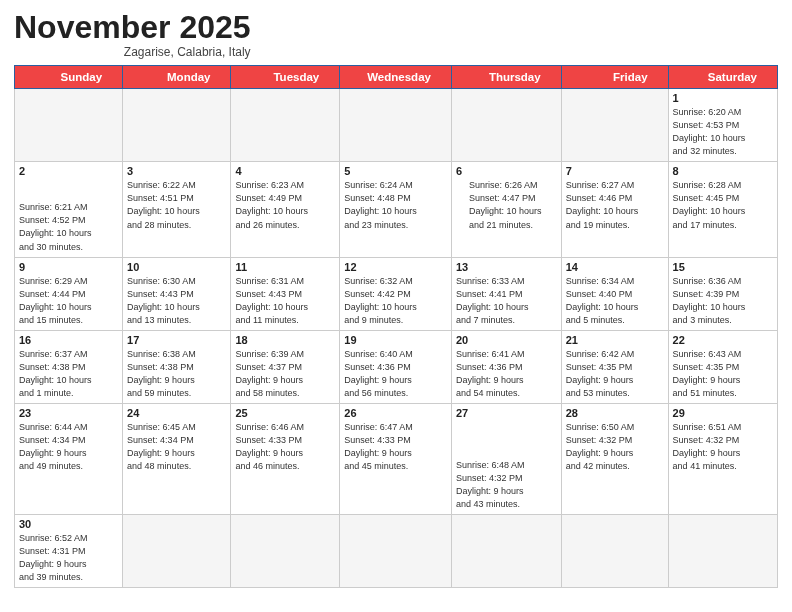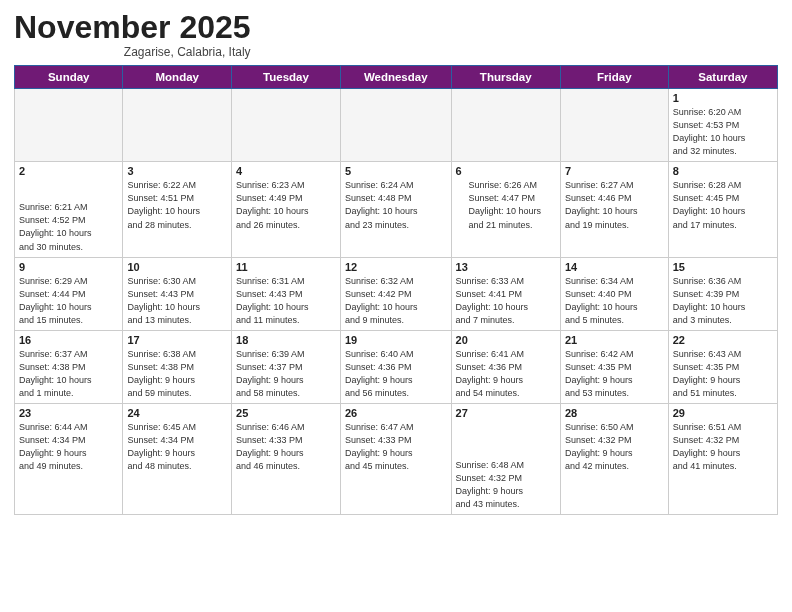--- a/index.html
+++ b/index.html
@@ -53,26 +53,26 @@
     .subtitle {
       font-size: 12px;
       color: #444;
     }
     .calendar {
       width: 100%;
       border-collapse: collapse;
       border: 1px solid #bbb;
     }
     .calendar th {
-      background: #701a75;
+      background: #ef4444;
       color: #fff;
       font-size: 11.5px;
       font-weight: bold;
-      padding: 5px 12px;
-      text-align: center;
+      padding: 5px 20px;
+      text-align: right;
       border: 1px solid #2a5fa0;
     }
     .calendar td {
       vertical-align: top;
       border: 1px solid #ccc;
       padding: 3px 4px;
       width: 113px;
       font-size: 9.5px;
       color: #333;
       background: #fff;
@@ -333,15 +333,30 @@
 and 42 minutes.</div>
           </td>
           <td>
             <span class="day-number">29</span>
             <div class="day-info" style="white-space: pre-line;">Sunrise: 6:51 AM
 Sunset: 4:32 PM
 Daylight: 9 hours
 and 41 minutes.</div>
           </td>
         </tr>
+        <tr>
+          <td>
+            <span class="day-number">30</span>
+            <div class="day-info" style="white-space: pre-line;">Sunrise: 6:52 AM
+Sunset: 4:31 PM
+Daylight: 9 hours
+and 39 minutes.</div>
+          </td>
+          <td class="last-row"></td>
+          <td class="last-row"></td>
+          <td class="last-row"></td>
+          <td class="last-row"></td>
+          <td class="last-row"></td>
+          <td class="last-row"></td>
+        </tr>
       </tbody>
   </table>
 </div>
 
 </body></html>

